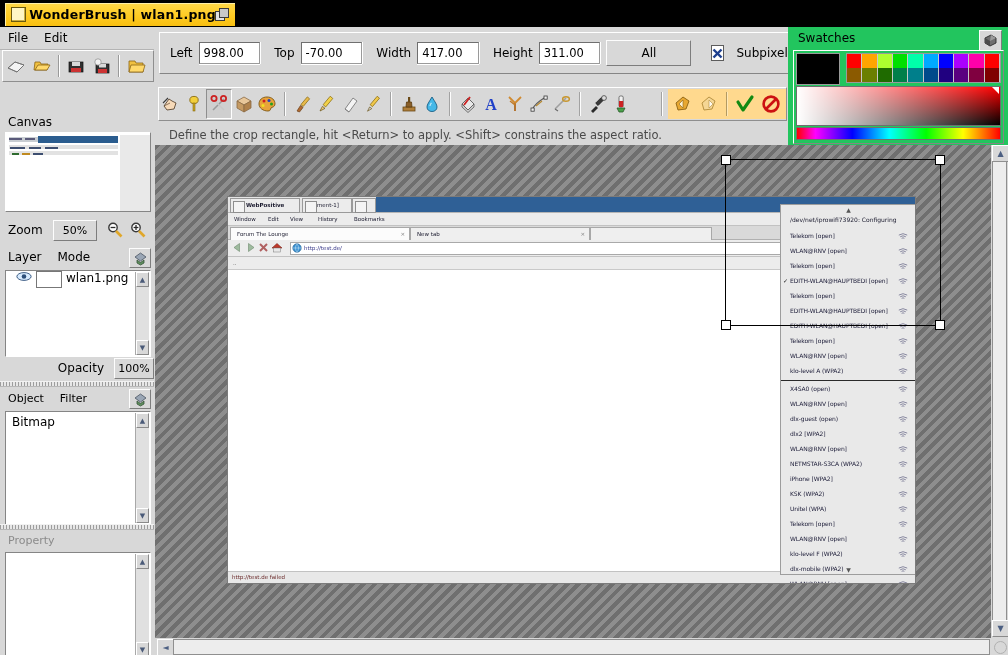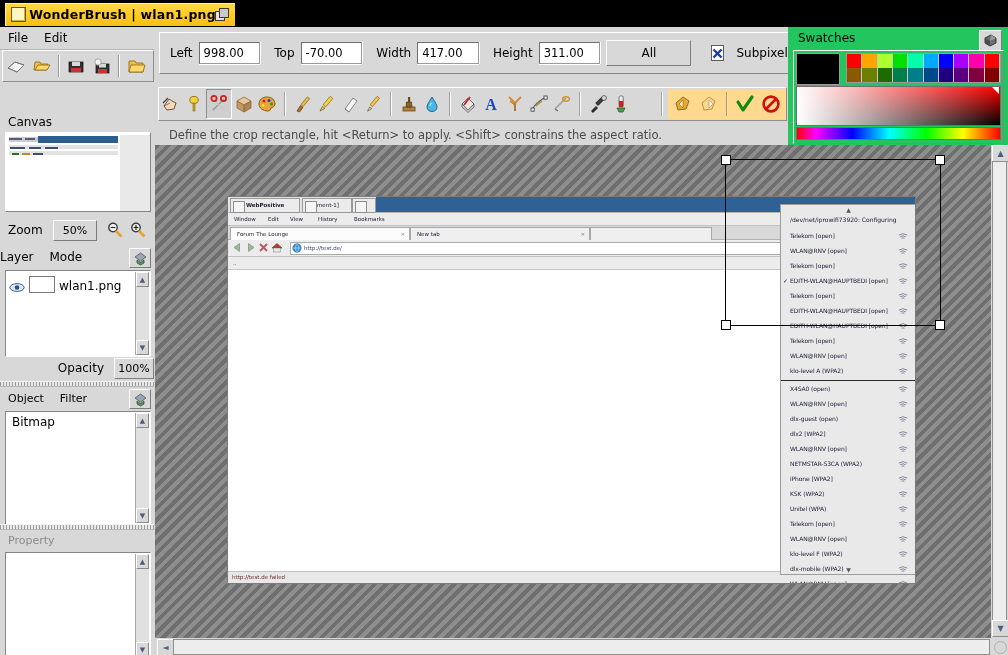--- a/index.html
+++ b/index.html
@@ -58,21 +58,21 @@
   #zoomrow{position:absolute;left:4px;top:190px;width:146px;height:26px;display:flex;align-items:center;}
   #zoomrow .zlabel{font-size:12px;padding-left:4px;width:46px;}
   #zoomfield{width:44px;height:19px;justify-content:center;}
 
   
   #layerHead{position:absolute;left:0;top:219px;width:154px;height:22px;display:flex;align-items:center;}
   #layerHead .lbl{font-size:12px;}
   .headbtn{position:absolute;right:3px;top:2px;width:20px;height:18px;display:flex;align-items:center;justify-content:center;}
 
   #layerList{position:absolute;left:5px;top:243px;width:144px;height:85px;background:#fff;}
-  .layerrow{display:flex;align-items:flex-end;height:22px;padding-left:3px;gap:4px;}
+  .layerrow{display:flex;align-items:flex-start;height:22px;padding-left:10px;gap:4px;}
   .eye{width:16px;height:11px;}
   .layerthumb{width:24px;height:15px;background:#fff;border:1px solid #777;}
   .layername{font-size:12px;}
 
   .listscroll{position:absolute;right:1px;top:1px;width:13px;bottom:1px;background:#e0e0e0;
               border-left:1px solid #a8a8a8;display:flex;flex-direction:column;justify-content:space-between;}
   .sbtn{height:13px;display:flex;align-items:center;justify-content:center;background:#d8d8d8;
         border:1px solid #fff;border-right-color:#8a8a8a;border-bottom-color:#8a8a8a;font-size:7px;color:#4a5a78;}
 
   #opacityRow{position:absolute;left:0;top:330px;width:154px;height:22px;display:flex;align-items:center;justify-content:flex-end;gap:10px;padding-right:5px;}
@@ -273,21 +273,21 @@
         <svg width="18" height="18" viewBox="0 0 18 18">
           <circle cx="7" cy="6.5" r="4.2" fill="#fff" stroke="#3a3a3a" stroke-width="1.4"></circle>
           <line x1="4.6" y1="6.5" x2="9.4" y2="6.5" stroke="#2a2a2a" stroke-width="1.3"></line>
           <line x1="7" y1="4.1" x2="7" y2="8.9" stroke="#2a2a2a" stroke-width="1.3"></line>
           <line x1="10" y1="10" x2="15.5" y2="15.5" stroke="#e0a72a" stroke-width="2.6"></line>
         </svg>
       </div>
     </div>
 
     <div id="layerHead">
-      <span class="lbl" style="">Layer</span>
+      <span class="lbl" style="padding-left:8px">Layer</span>
       <span class="lbl" style="padding-left:16px">Mode</span>
       <div class="headbtn btn">
         <svg width="15" height="15" viewBox="0 0 15 15">
           <path d="M2 6 L7.5 2 L13 6 L7.5 10 Z" fill="#9aa6b5" stroke="#4b5663" stroke-width=".8"></path>
           <path d="M4 9 L7.5 11.5 L11 9 L11 12 L7.5 14 L4 12 Z" fill="#5e8f5e" stroke="#38543a" stroke-width=".8"></path>
         </svg>
       </div>
     </div>
 
     <div id="layerList" class="sunken">

